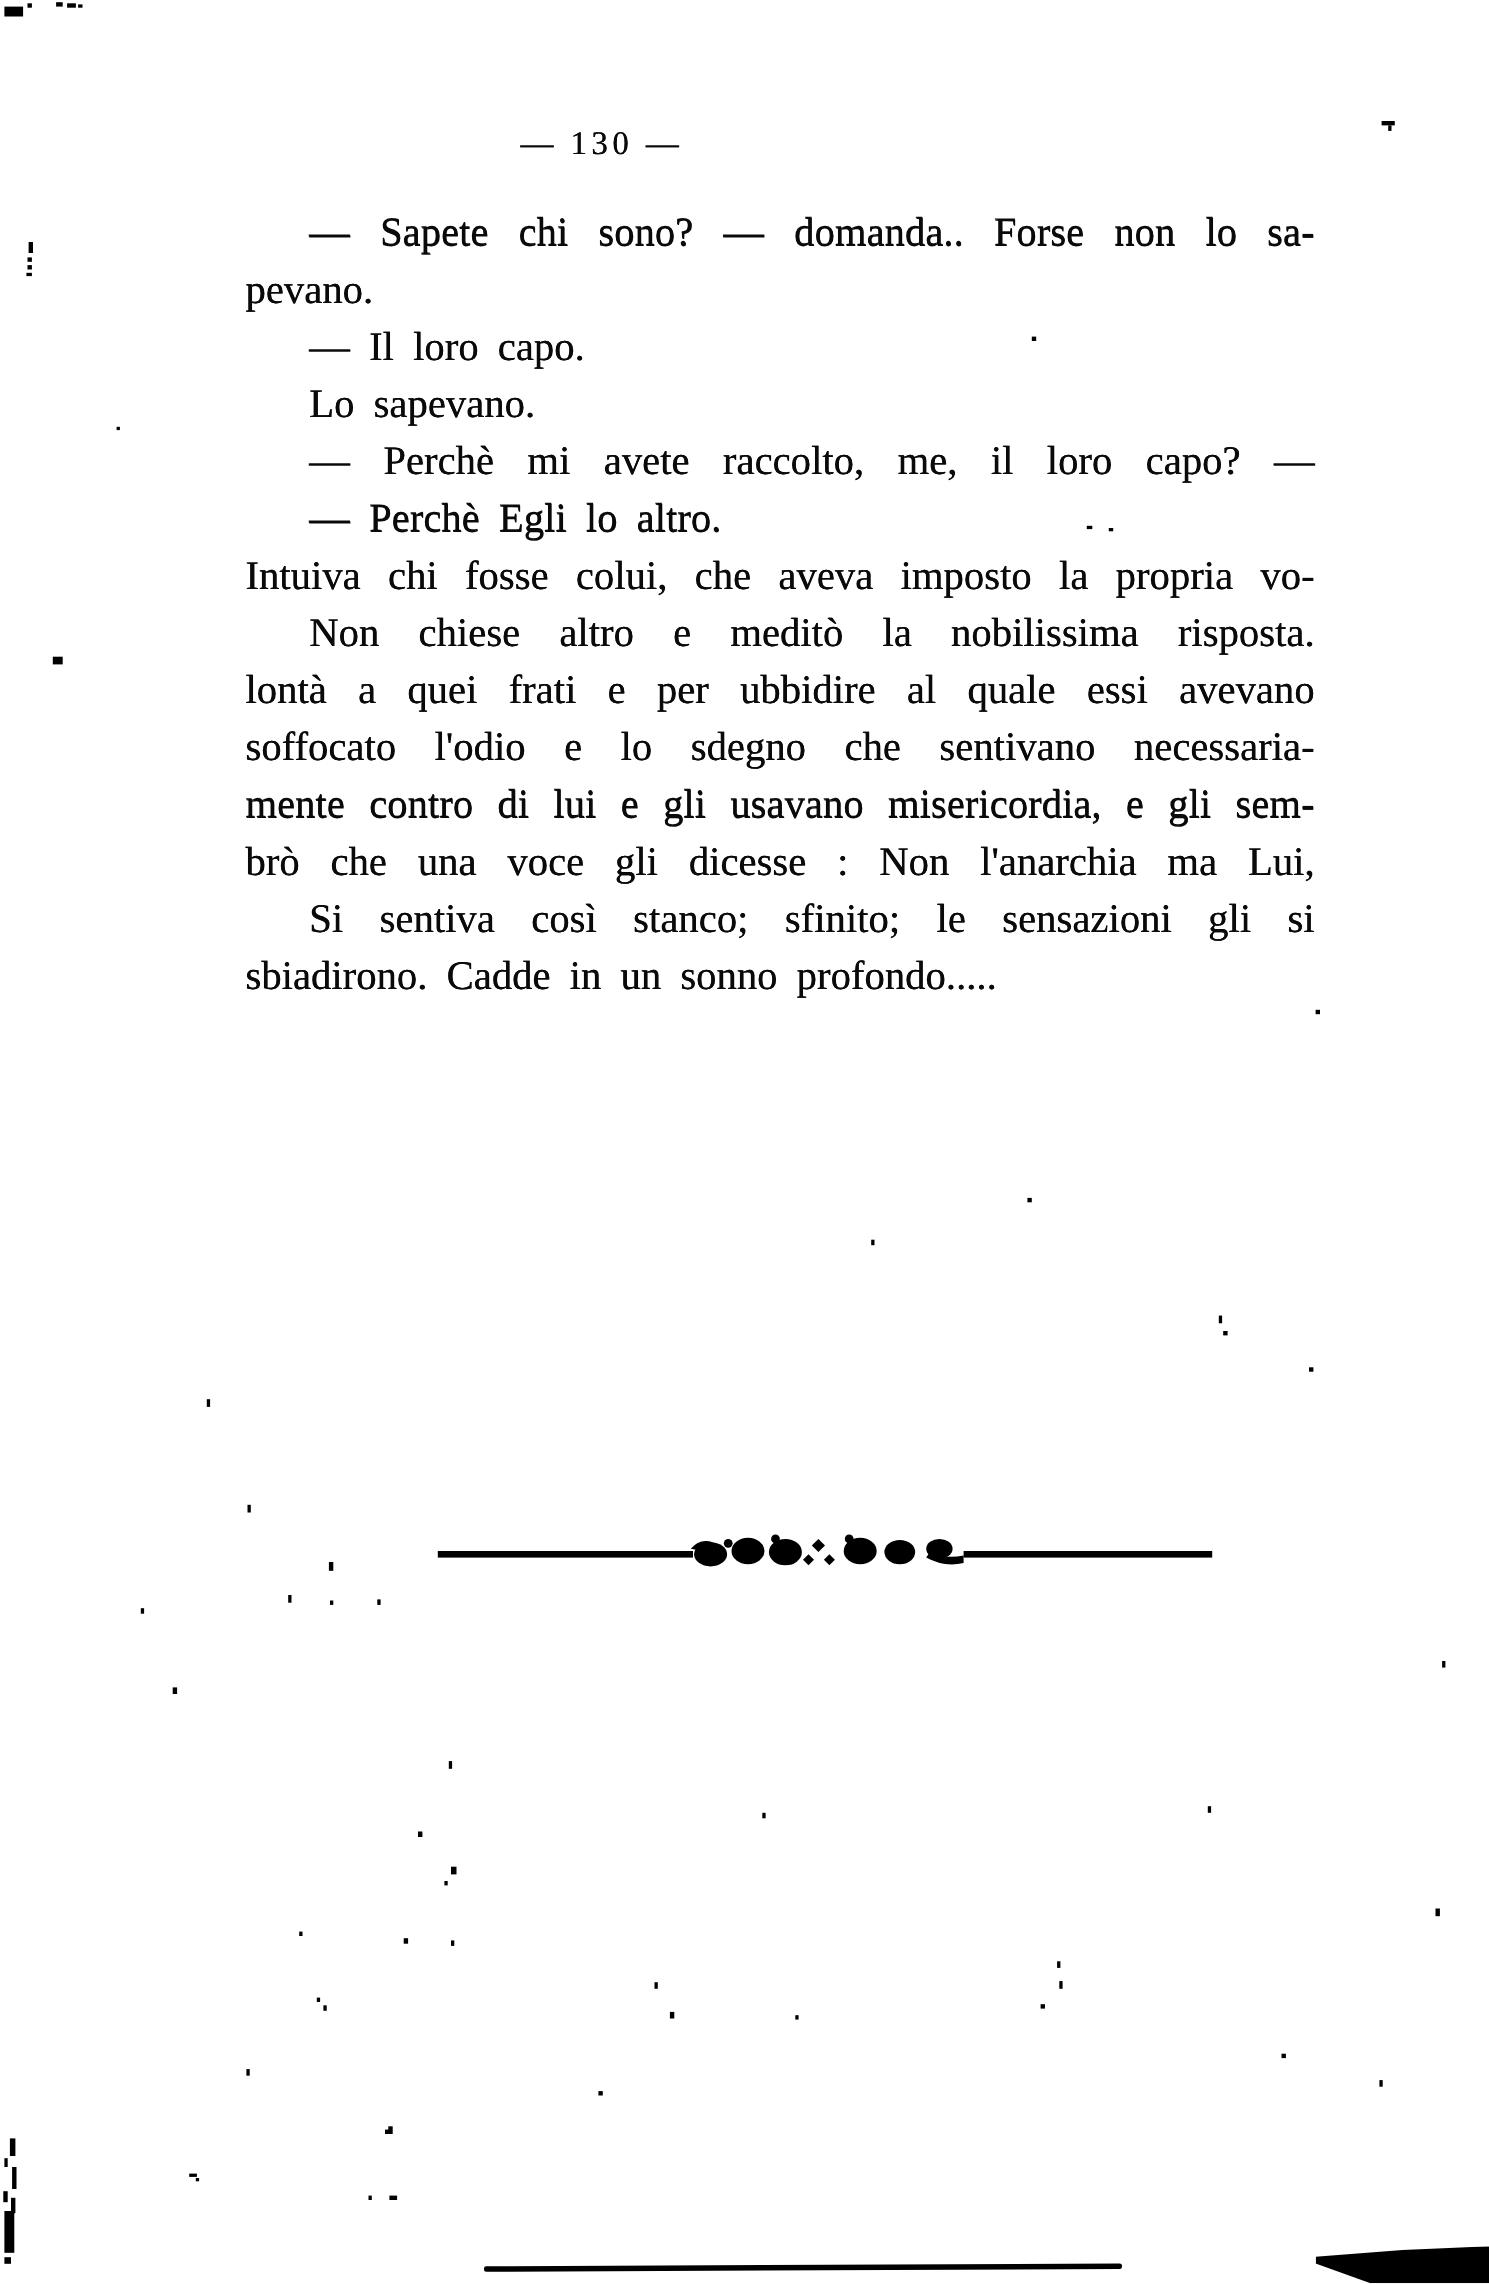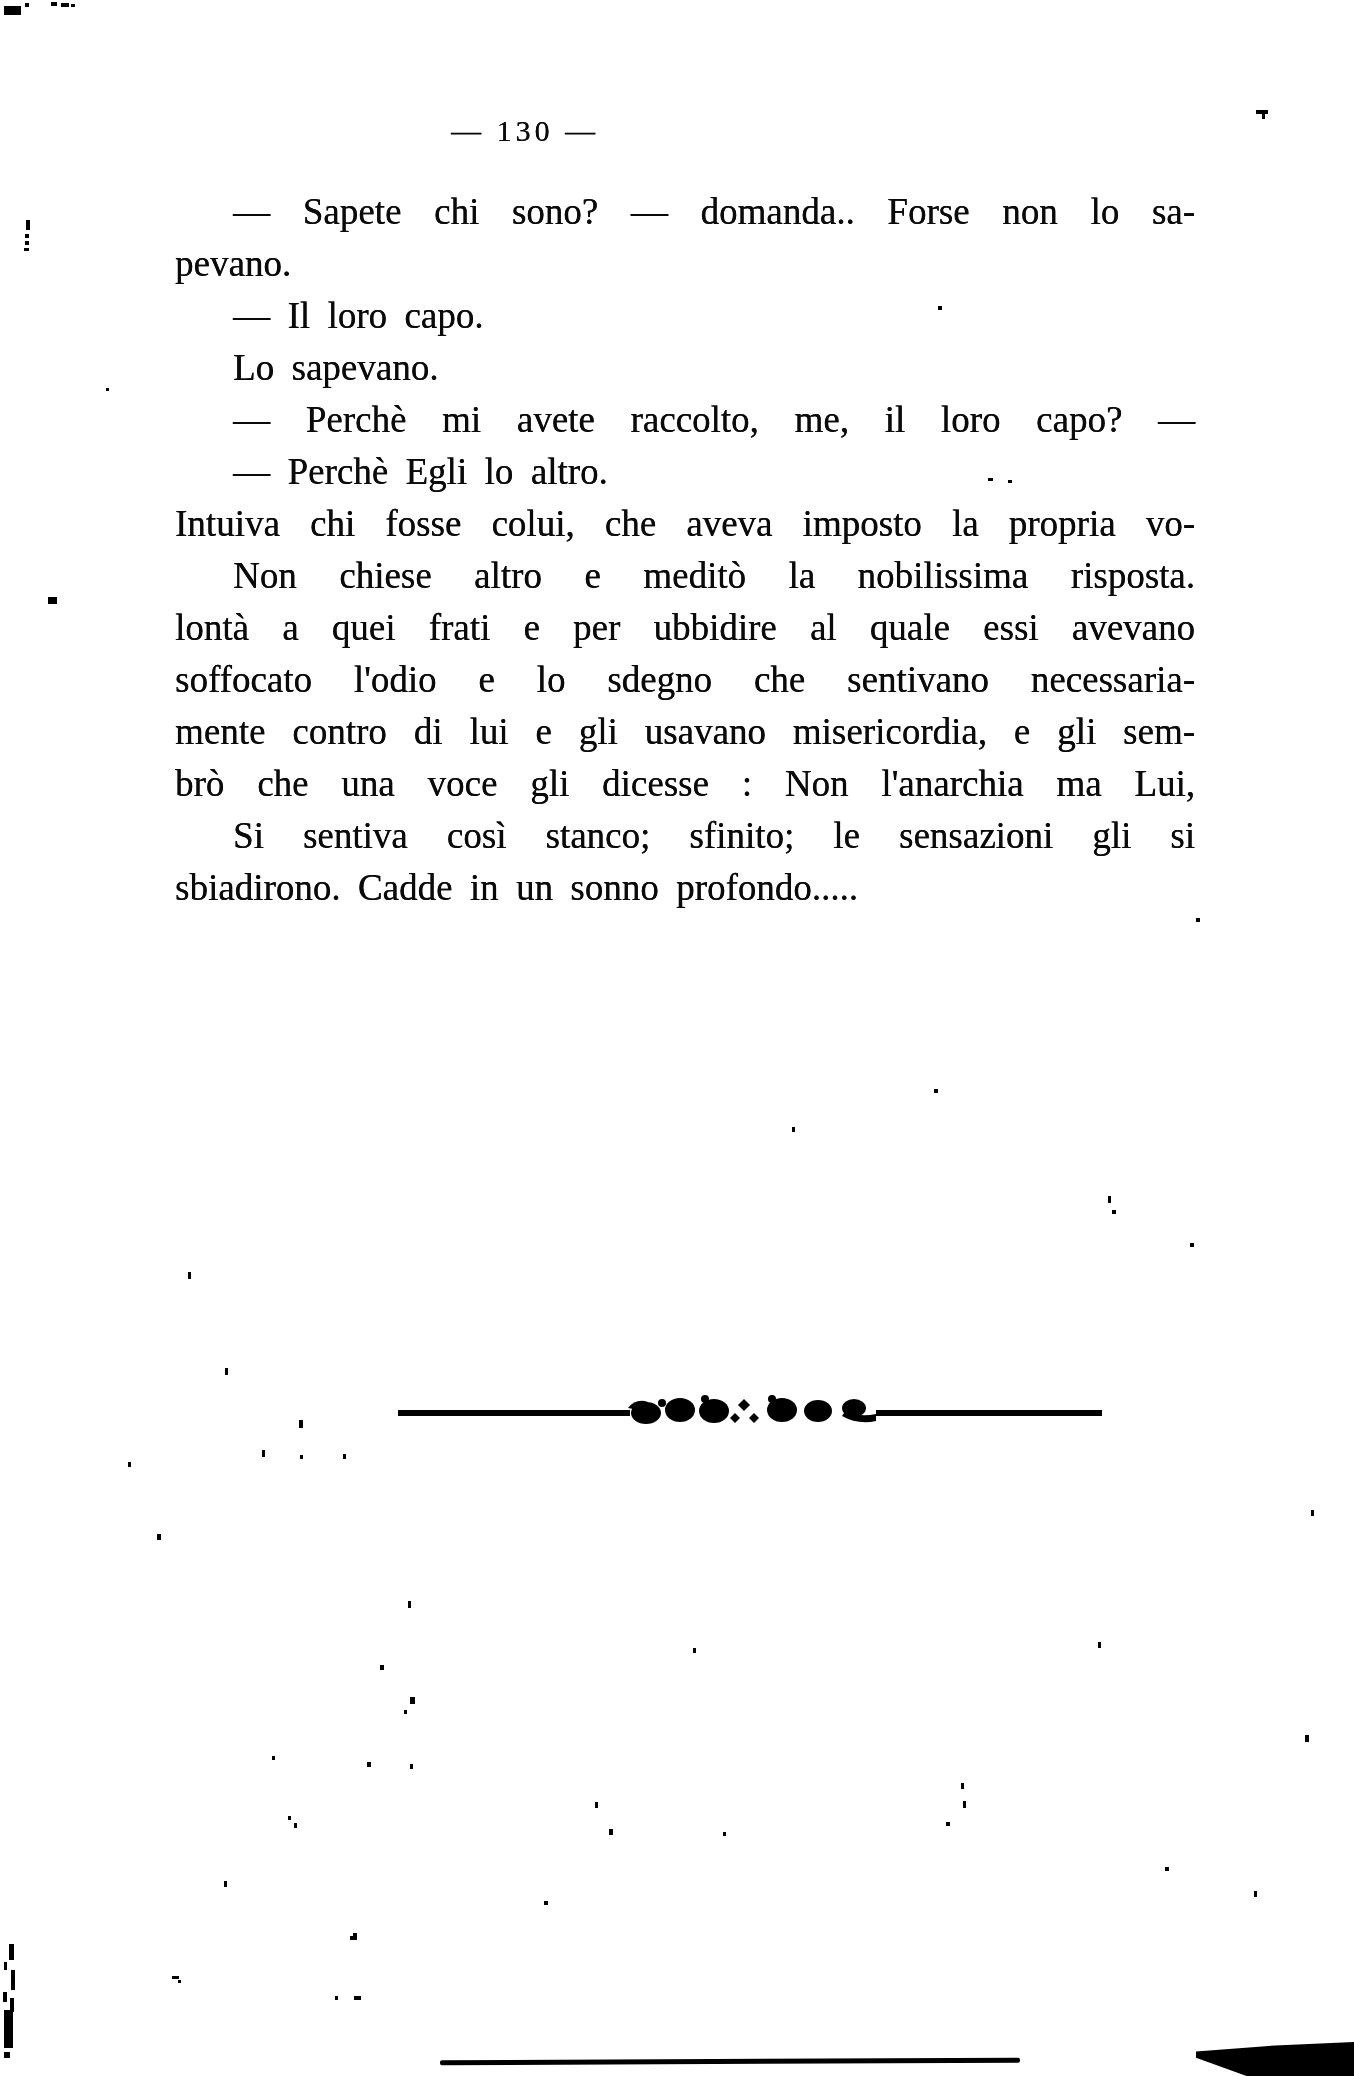--- a/index.html
+++ b/index.html
@@ -7,41 +7,41 @@
     position: relative;
     width: 1354px;
     height: 2076px;
     background: #ffffff;
     overflow: hidden;
     font-family: "Liberation Serif", "DejaVu Serif", serif;
     color: #0a0a0a;
   }
   .page-number {
     position: absolute;
-    left: 430px;
+    left: 452px;
     top: 114px;
     width: 190px;
     text-align: center;
     font-size: 30px;
     line-height: 34px;
     letter-spacing: 4px;
     white-space: nowrap;
     text-shadow: 0.3px 0.3px 0 currentColor;
   }
   .text-block {
     position: absolute;
     left: 175px;
     top: 186px;
     width: 1020px;
     font-size: 37px;
     line-height: 52px;
     word-spacing: 0.22em;
     text-shadow: 0.3px 0.3px 0 currentColor;
   }
-  .line { white-space: normal; }
+  .line { white-space: normal; margin-left: 48px; }
   .line.indent { padding-left: 58px; }
   .line.just { text-align: justify; text-align-last: justify; }
   
   .divider { position: absolute; left: 0; top: 0; }
   .rule { position: absolute; height: 6px; background: #000; }
   .rule-left  { left: 398px; top: 1410px; width: 232px; }
   .rule-right { left: 876px; top: 1410px; width: 226px; }
   .ornament { position: absolute; left: 626px; top: 1392px; }
   
   .speck { position: absolute; background: #000; }

